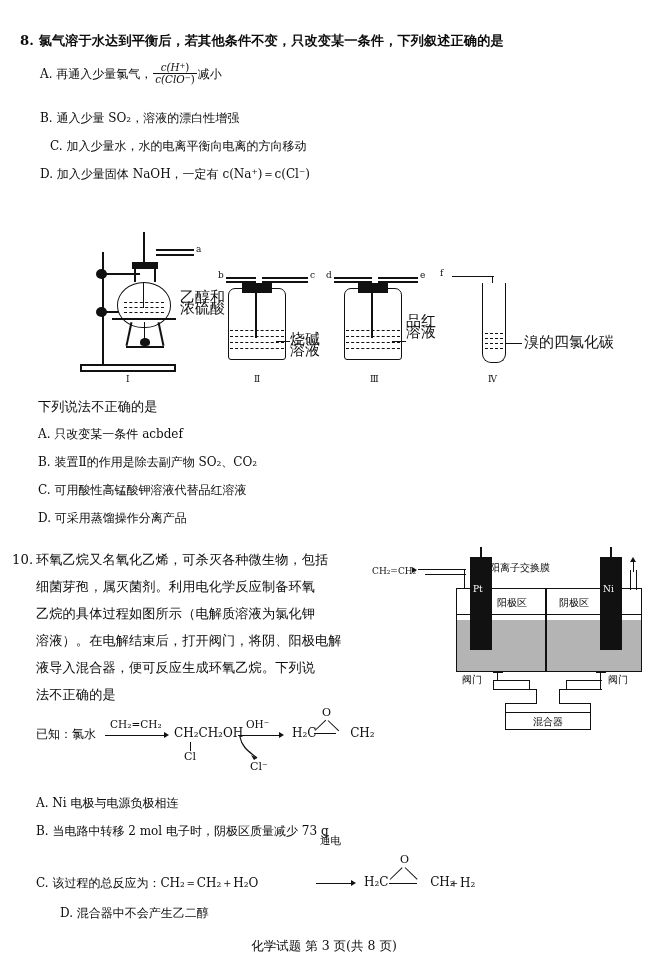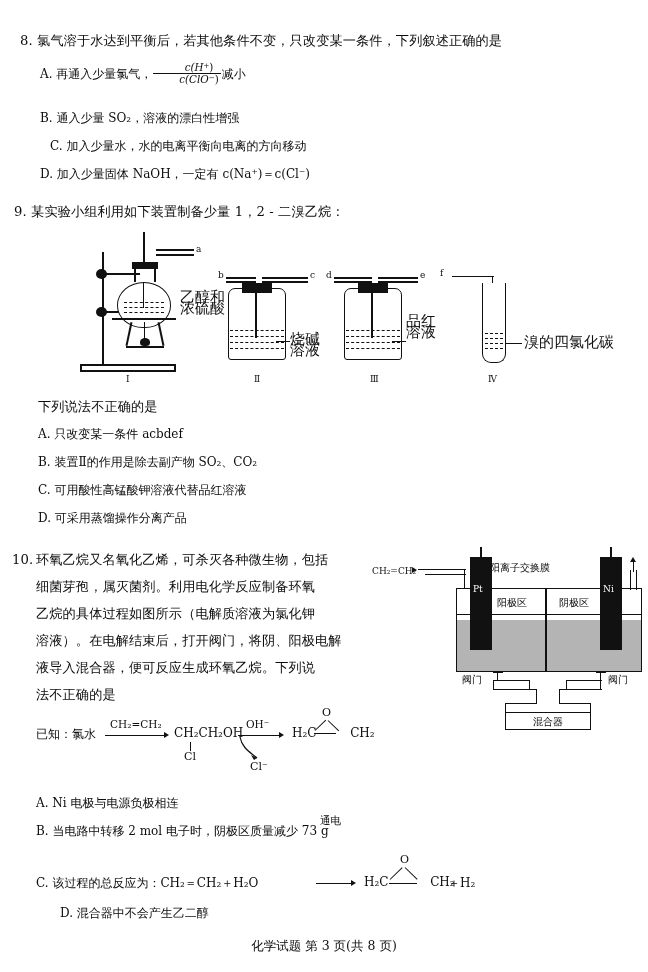--- a/index.html
+++ b/index.html
@@ -29,21 +29,21 @@
     letter-spacing: 0.1px;
     white-space: nowrap;
   }
   .opt {
     position: absolute;
     font-size: 12px;
     line-height: 17px;
     white-space: nowrap;
   }
   sup { font-size: 0.68em; vertical-align: 0.45em; }
-  i.mi { font-family: "DejaVu Serif", "Liberation Serif", serif; font-style: italic; margin-left: 24px; }
+  i.mi { font-family: "DejaVu Serif", "Liberation Serif", serif; font-style: italic; }
 
   
   .frac {
     display: inline-block;
     vertical-align: -0.52em;
     text-align: center;
     font-size: 0.86em;
     line-height: 1.05;
     margin: 0 1px;
   }
@@ -189,21 +189,21 @@
     width: 648px;
     text-align: center;
     font-size: 12.5px;
   }
 </style>
 </head>
 <body>
 
 <div class="page">
 
-  <div class="qline" style="left:20px; top:32px;">
+  <div class="qline" style="left:20px; top:32px;font-weight:bold;">
     <span>8.</span>
     <span>氯气溶于水达到平衡后，若其他条件不变，只改变某一条件，下列叙述正确的是</span>
   </div>
 
   <div class="opt" style="left:40px; top:62px;">
     <span>A.</span>
     <span>再通入少量氯气，</span><span class="frac"><span class="num"><i class="mi">c(H</i><sup>+</sup><span>)</span></span><span class="den"><i class="mi">c(ClO</i><sup>−</sup><span>)</span></span></span><span>减小</span>
   </div>
 
   <div class="opt" style="left:40px; top:110px;">
@@ -212,24 +212,20 @@
   </div>
   <div class="opt" style="left:40px; top:138px;margin-left:10px;">
     <span>C.</span>
     <span>加入少量水，水的电离平衡向电离的方向移动</span>
   </div>
   <div class="opt" style="left:40px; top:166px;">
     <span>D.</span>
     <span>加入少量固体 NaOH，一定有 c(Na⁺)＝c(Cl⁻)</span>
   </div>
 
-  <div class="qline" style="left:14px; top:203px;">
-    <span>9.</span>
-    <span>某实验小组利用如下装置制备少量 1，2 - 二溴乙烷：</span>
-  </div>
 
   <div class="fig9" style="left:0; top:0;">
 
     <div class="ln" style="left:102px; top:252px; width:2px; height:112px;"></div>
 
     <div class="ln" style="left:80px; top:364px; width:96px; height:2px;"></div>
     <div class="ln" style="left:80px; top:370px; width:96px; height:2px;"></div>
     <div class="ln" style="left:80px; top:364px; width:2px; height:8px;"></div>
     <div class="ln" style="left:174px; top:364px; width:2px; height:8px;"></div>
 
@@ -465,21 +461,21 @@
     <span>B.</span>
     <span>当电路中转移 2 mol 电子时，阴极区质量减少 73 g</span>
   </div>
 
   <div class="opt" style="left:36px; top:875px;">
     <span>C.</span>
     <span>该过程的总反应为：CH₂＝CH₂＋H₂O</span>
   </div>
   <div class="rxn-arrow" style="left:316px; top:883px; width:36px;"></div>
   <div class="arrowhead" style="left:351px; top:880px;"></div>
-  <div class="above-arrow" style="left:320px; top:814px;font-family:Liberation Serif, serif;">通电</div>
+  <div class="above-arrow" style="left:320px; top:834px;font-family:Liberation Serif, serif;">通电</div>
   <div class="epox" style="left:364px; top:875px;">
     <span>H₂C</span>
     <span style="display:inline-block; width:34px;"></span>
     <span>CH₂</span>
   </div>
   <div class="epox-o" style="left:400px; top:853px;">O</div>
   <div class="epox-leg" style="left:390px; top:879px; width:17px; transform:rotate(-44deg);"></div>
   <div class="epox-leg" style="left:405px; top:867px; width:17px; transform:rotate(44deg);"></div>
   <div class="epox-base" style="left:389px; top:883px; width:28px;"></div>
   <div class="opt" style="left:448px; top:875px;">＋H₂</div>

